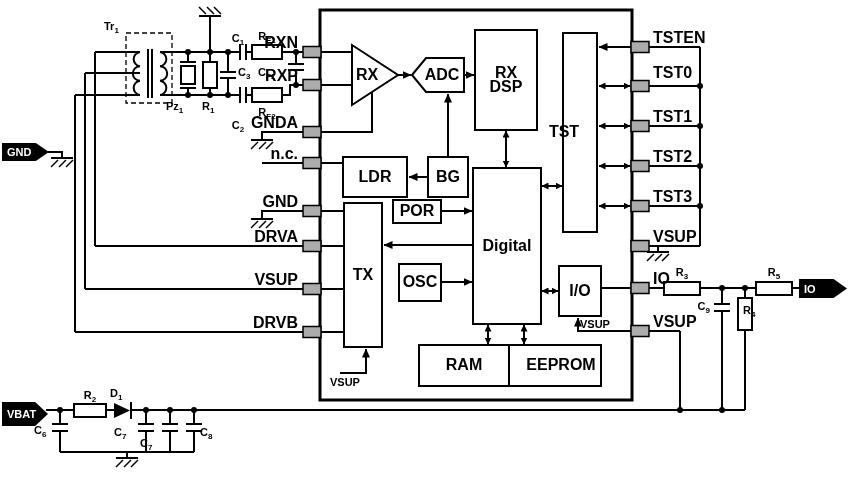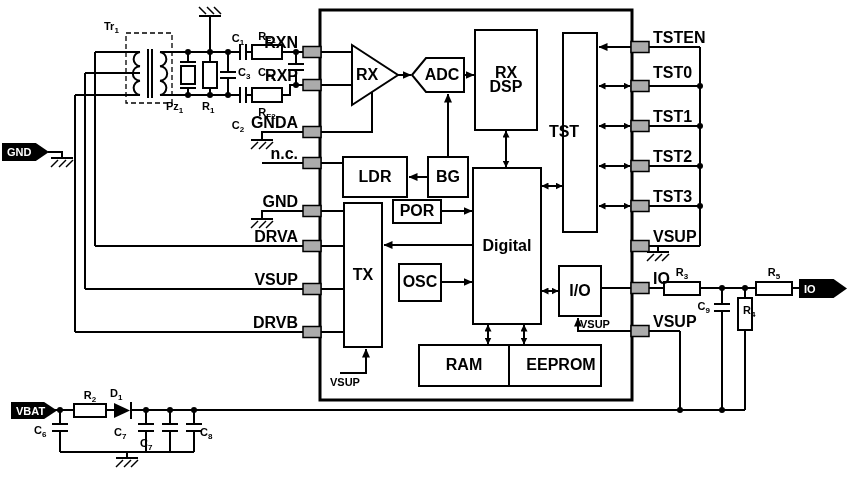--- a/index.html
+++ b/index.html
@@ -245,21 +245,21 @@
     <circle class="dot" cx="700" cy="166" r="3"></circle>
         <circle class="dot" cx="700" cy="206" r="3"></circle>
     <circle class="dot" cx="722" cy="288" r="3"></circle>
         <circle class="dot" cx="745" cy="288" r="3"></circle>
   </g>
 </svg>
 
 <div class="port" style="left:2px;top:143px;width:47px;height:18px">
       <span>GND</span>
     </div>
-<div class="port" style="left:11px;top:402px;width:46px;height:17px">
+<div class="port" style="left:2px;top:402px;width:46px;height:24px">
       <span>VBAT</span>
     </div>
 <div class="port" style="left:799px;top:279px;width:48px;height:19px">
       <span>IO</span>
     </div>
 
 <div class="lbl rt" style="left:228px;top:36px;width:70px">RXN</div>
 <div class="lbl rt" style="left:228px;top:69px;width:70px">RXP</div>
 <div class="lbl rt" style="left:228px;top:116px;width:70px">GNDA</div>
 <div class="lbl rt" style="left:228px;top:147px;width:70px">n.c.</div>

